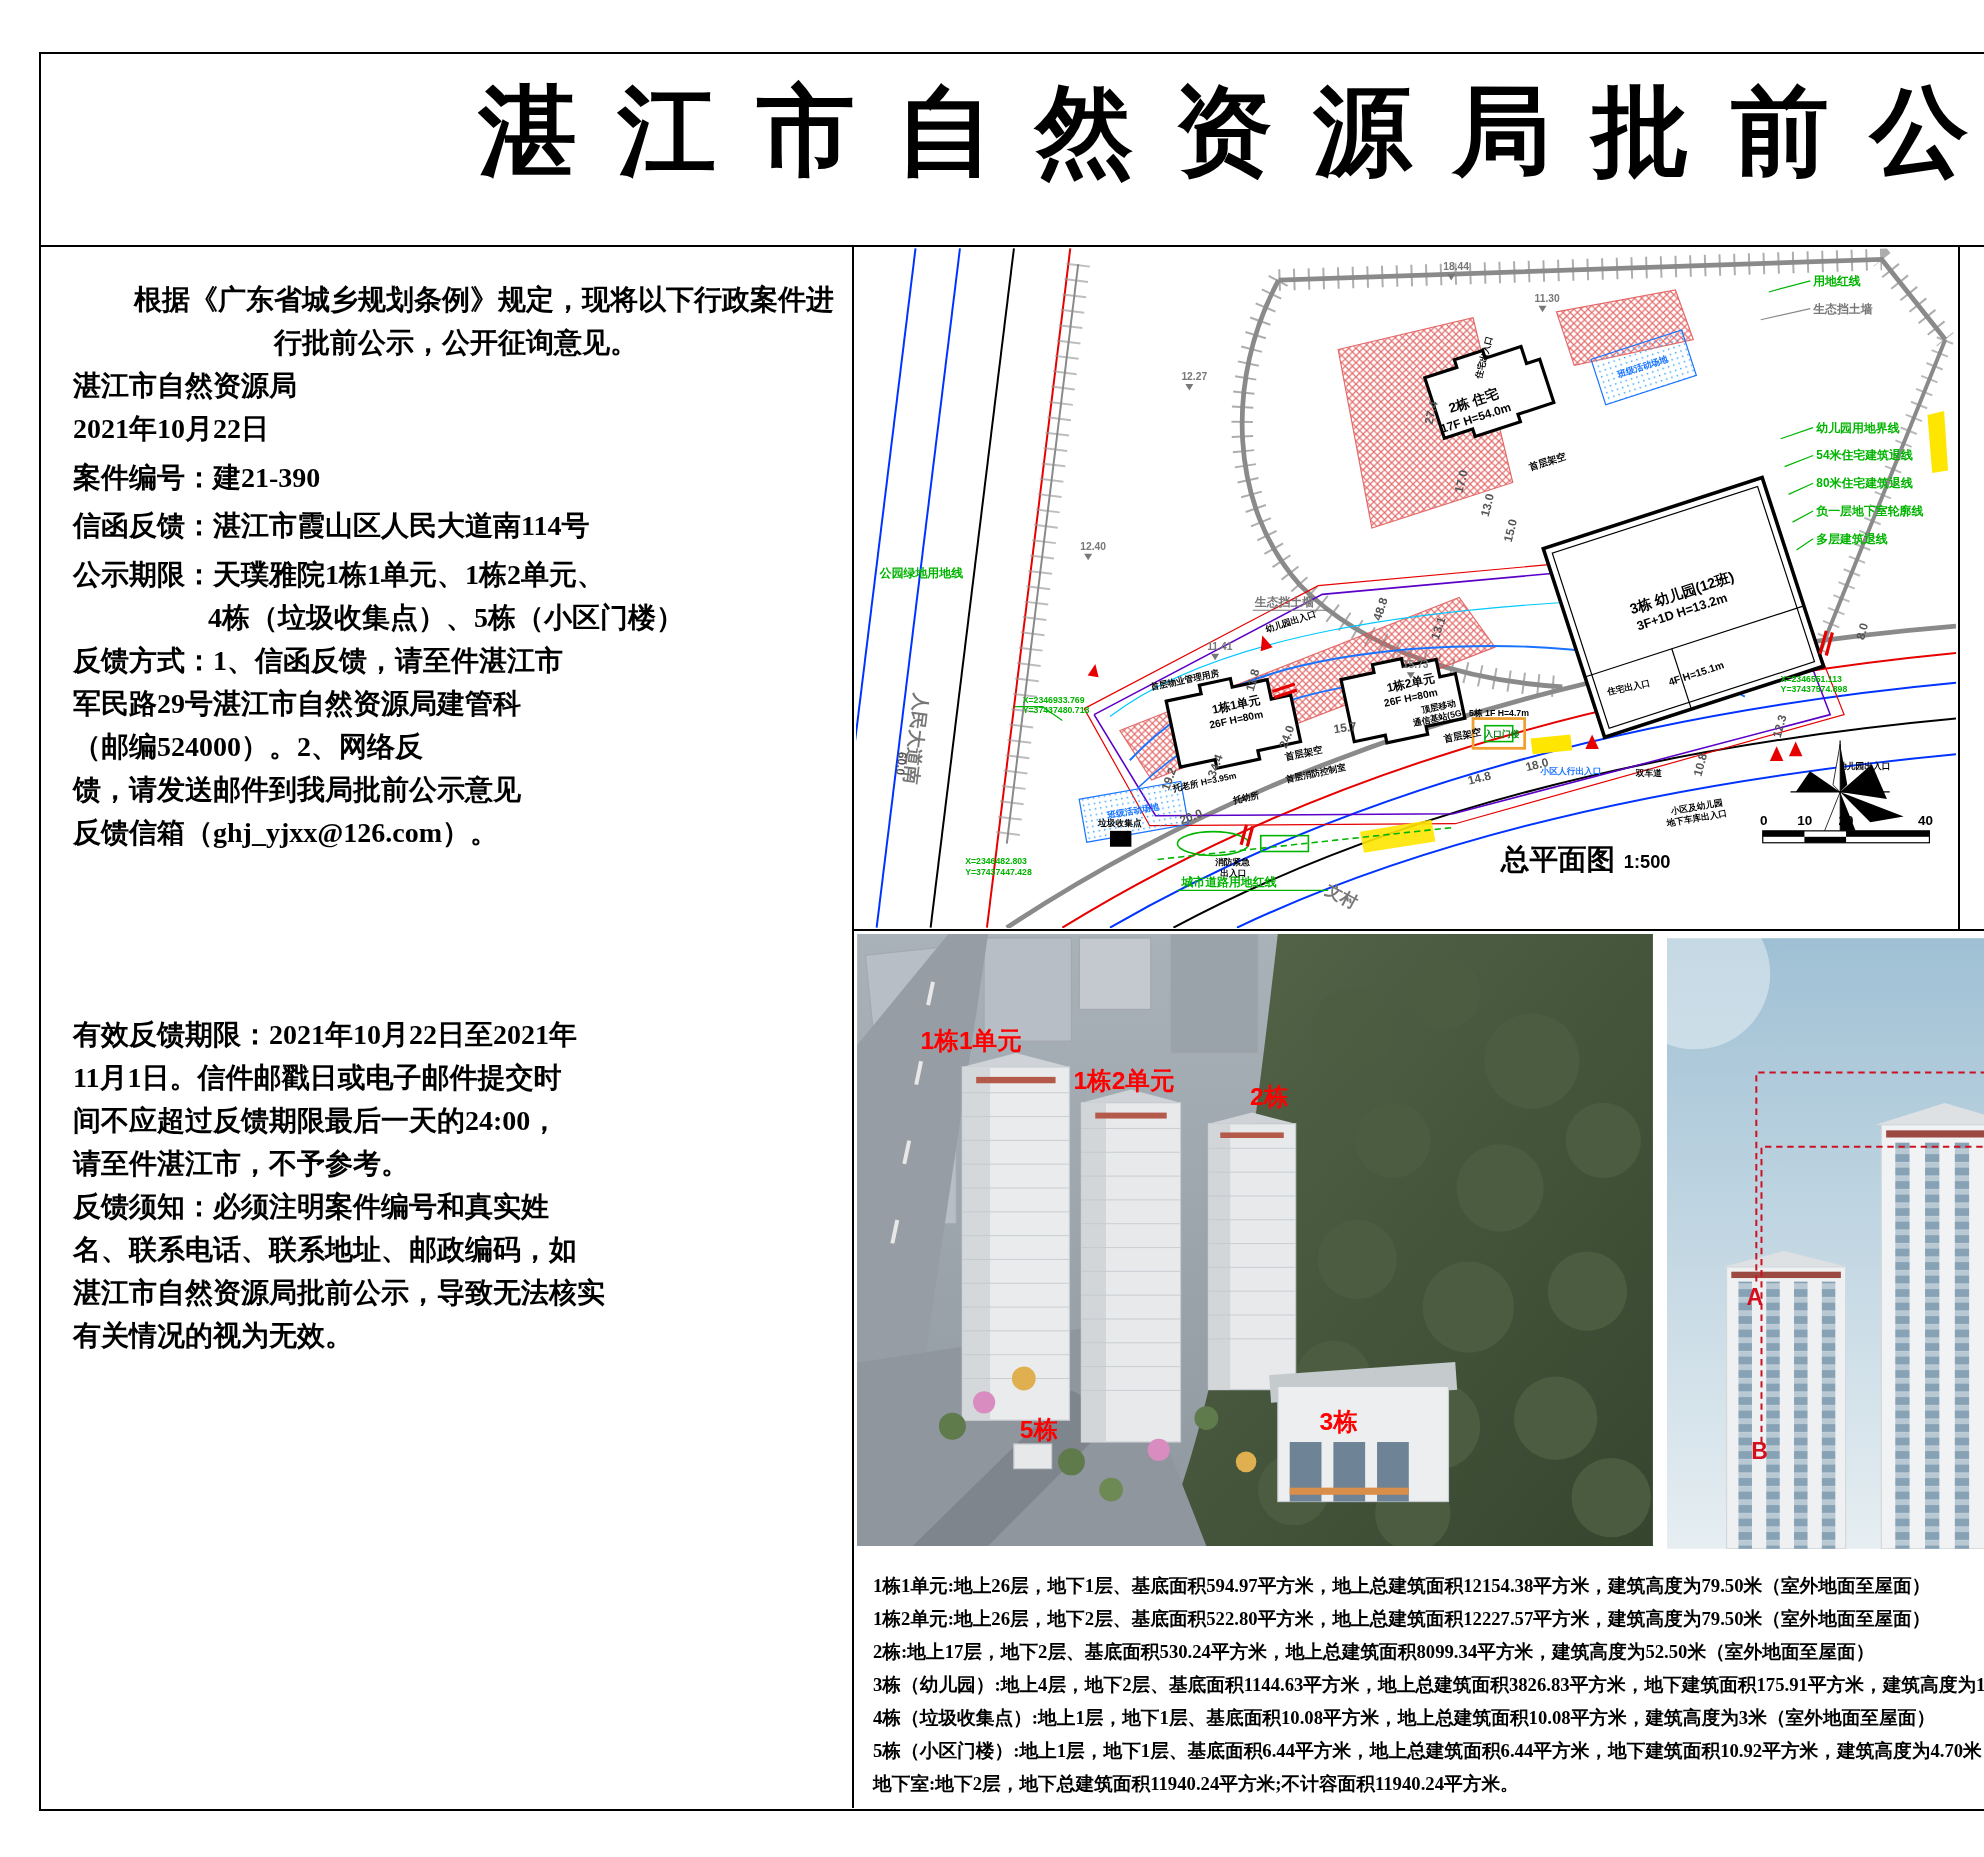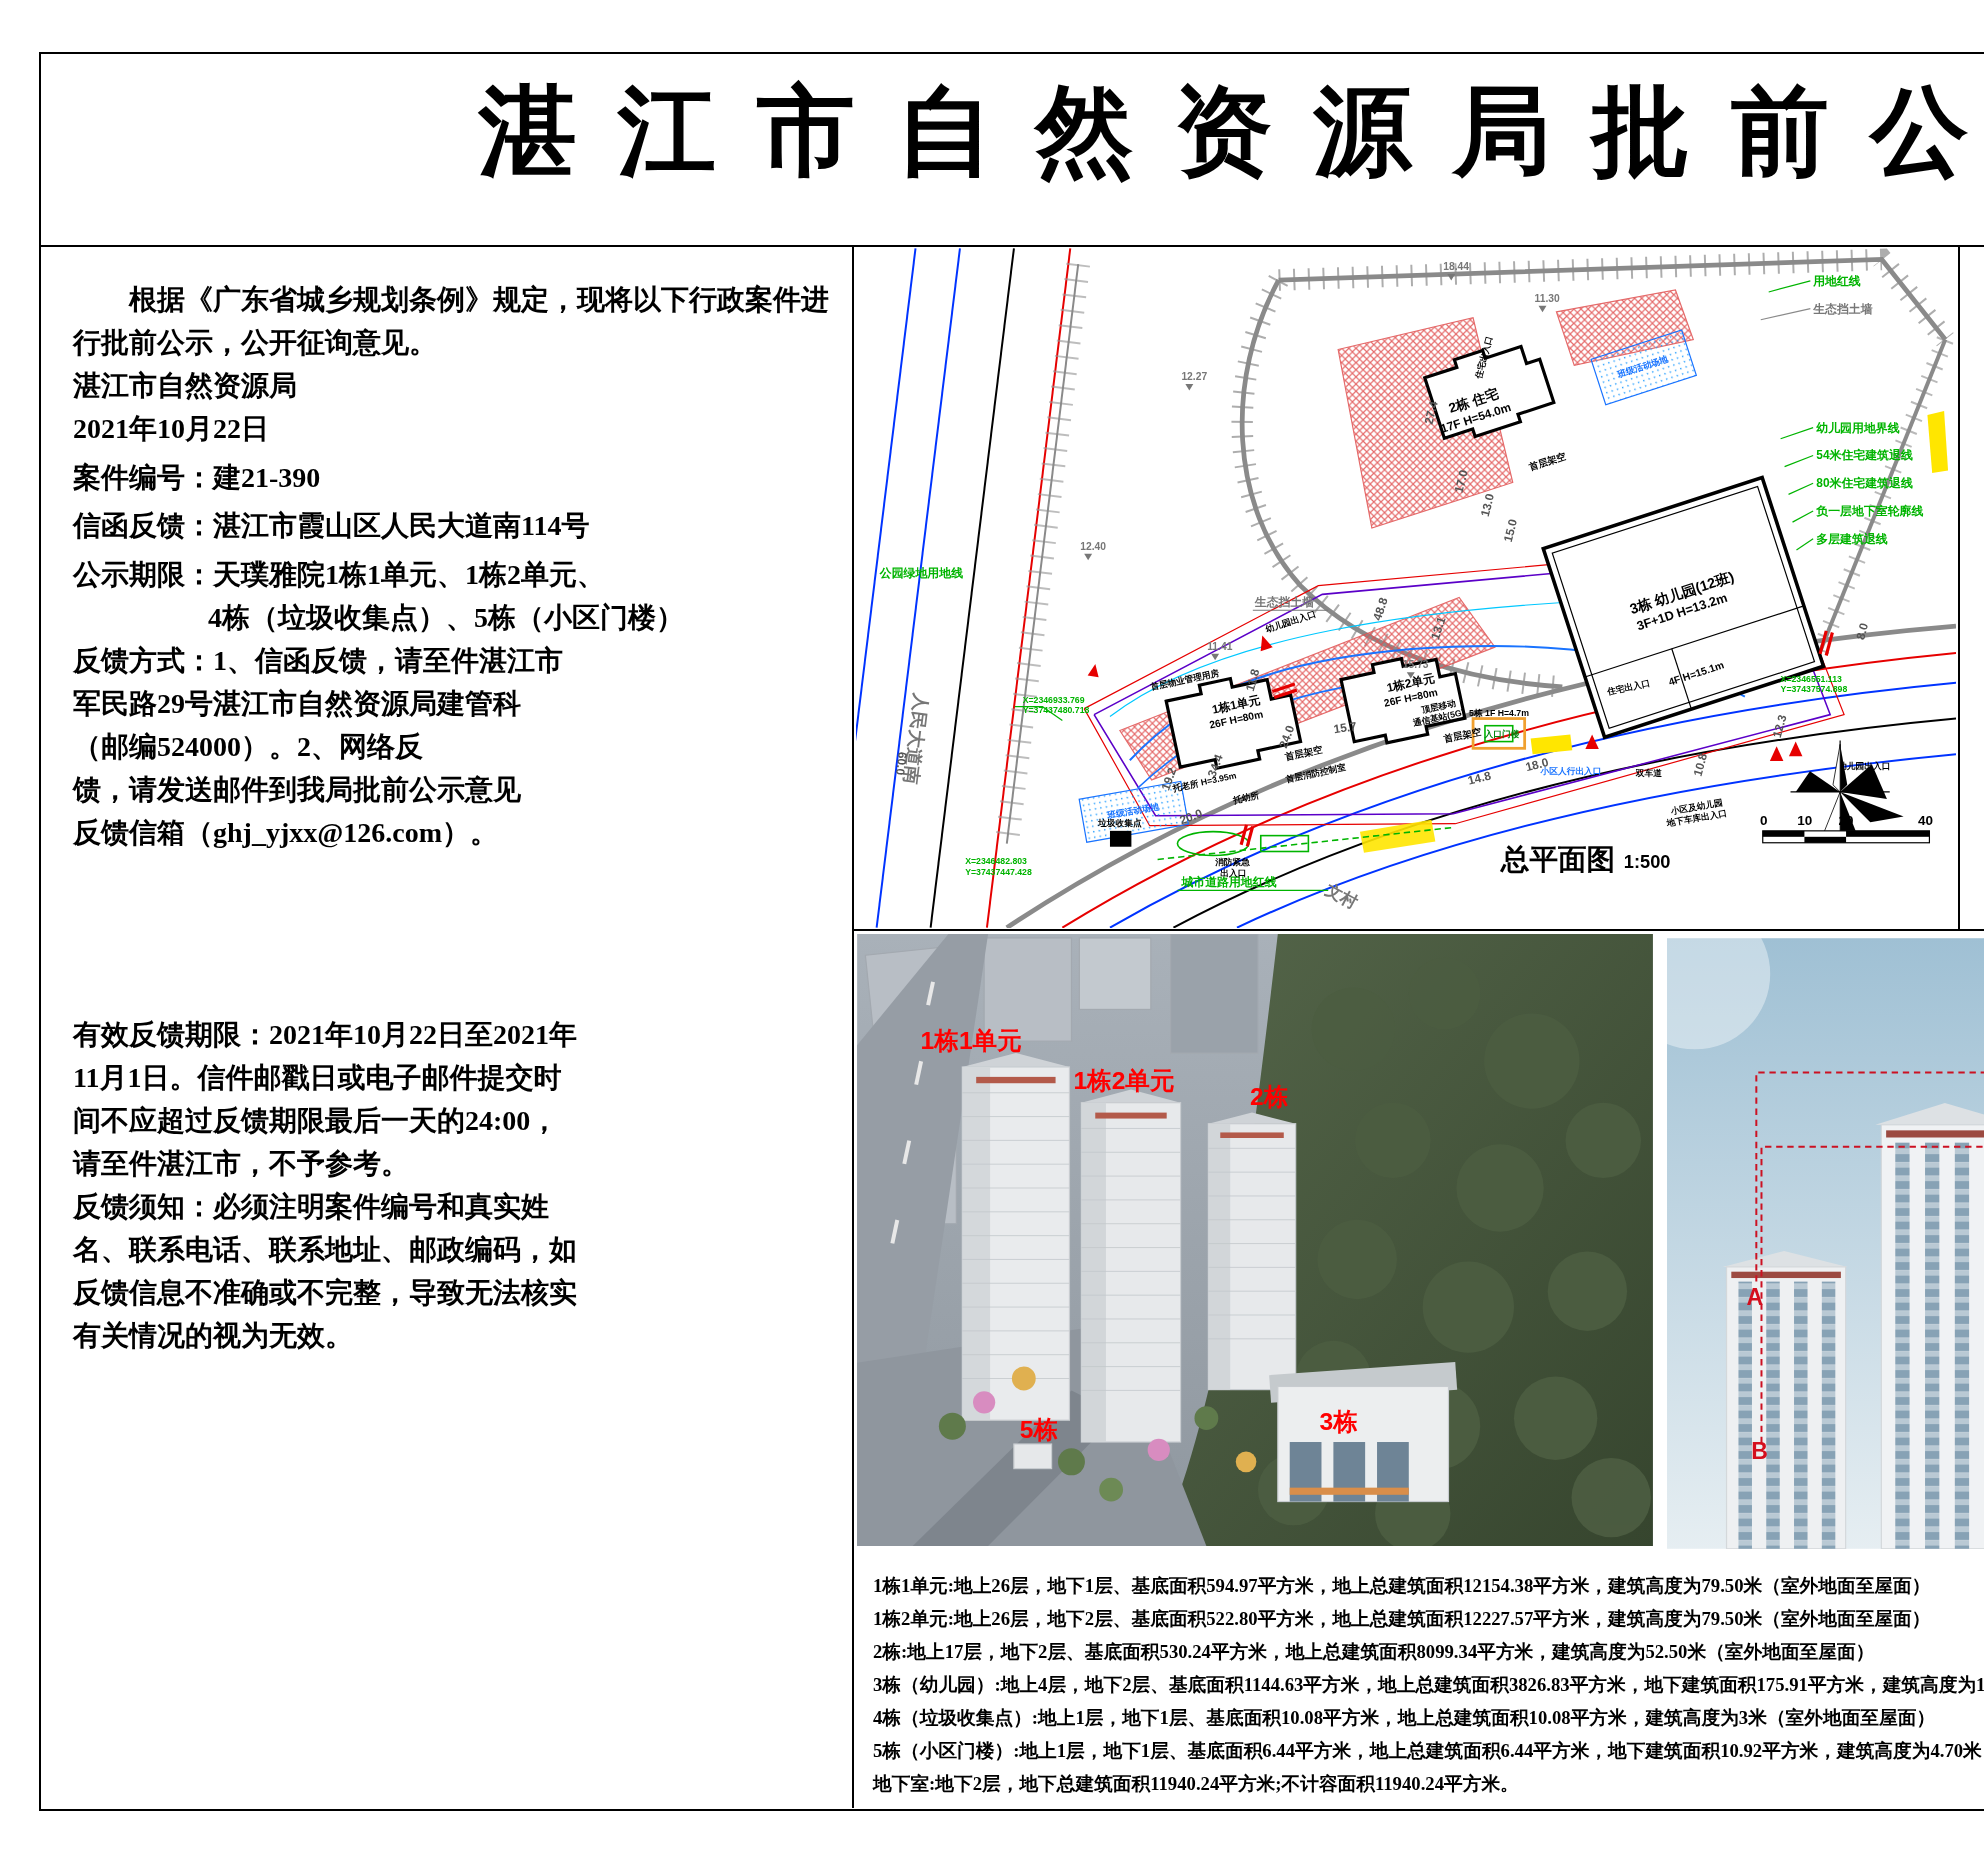--- a/index.html
+++ b/index.html
@@ -10,21 +10,21 @@
   .hline{background:#000;height:2px;}
   .vline{background:#000;width:2px;}
   
   #page-title{left:41px;top:67px;width:2545px;text-align:center;
     font-size:98px;font-weight:bold;letter-spacing:0.42em;white-space:nowrap;
     font-family:"Liberation Sans",sans-serif;}
   
   #left-panel{left:73px;top:278px;width:766px;font-family:"Liberation Serif",serif;
     font-size:28px;font-weight:bold;line-height:43px;}
   #left-panel p{margin:0;white-space:pre-line;}
-  .indent-first{text-indent:2em;}
+  .indent-first{text-indent:2em;text-align:center;}
   .align-right{text-align:left;padding-right:60px;}
   .mt{margin-top:5.6px !important;}
   .ind340{padding-left:135px;}
   .ind240{padding-left:95px;}
   .biggap{margin-top:159px !important;}
   
   #site-plan{left:856px;top:248px;width:1100px;height:680px;}
   
   #aerial-render{left:857px;top:934px;width:796px;height:612px;}
   #elevation-render{left:1667px;top:938px;width:923px;height:611px;}
@@ -59,21 +59,21 @@
 军民路29号湛江市自然资源局建管科
 （邮编524000）。2、网络反
 馈，请发送邮件到我局批前公示意见
 反馈信箱（ghj_yjxx@126.com）。</p>
     <p class="biggap">有效反馈期限：2021年10月22日至2021年
 11月1日。信件邮戳日或电子邮件提交时
 间不应超过反馈期限最后一天的24:00，
 请至件湛江市，不予参考。</p>
     <p>反馈须知：必须注明案件编号和真实姓
 名、联系电话、联系地址、邮政编码，如
-反馈信息不准确或不完整，导致无法核实
+湛江市自然资源局批前公示，导致无法核实
 有关情况的视为无效。</p>
   </div>
 
   <svg id="site-plan" class="abs" viewBox="0 0 2772 1712">
     <defs>
       <pattern id="xh" width="18" height="18" patternUnits="userSpaceOnUse">
         <path d="M0,18 L18,0 M0,0 L18,18" stroke="#e05050" stroke-width="3"></path>
       </pattern>
       <pattern id="dots" width="14" height="14" patternUnits="userSpaceOnUse">
         <circle cx="4" cy="4" r="2" fill="#2aa0ff"></circle>

